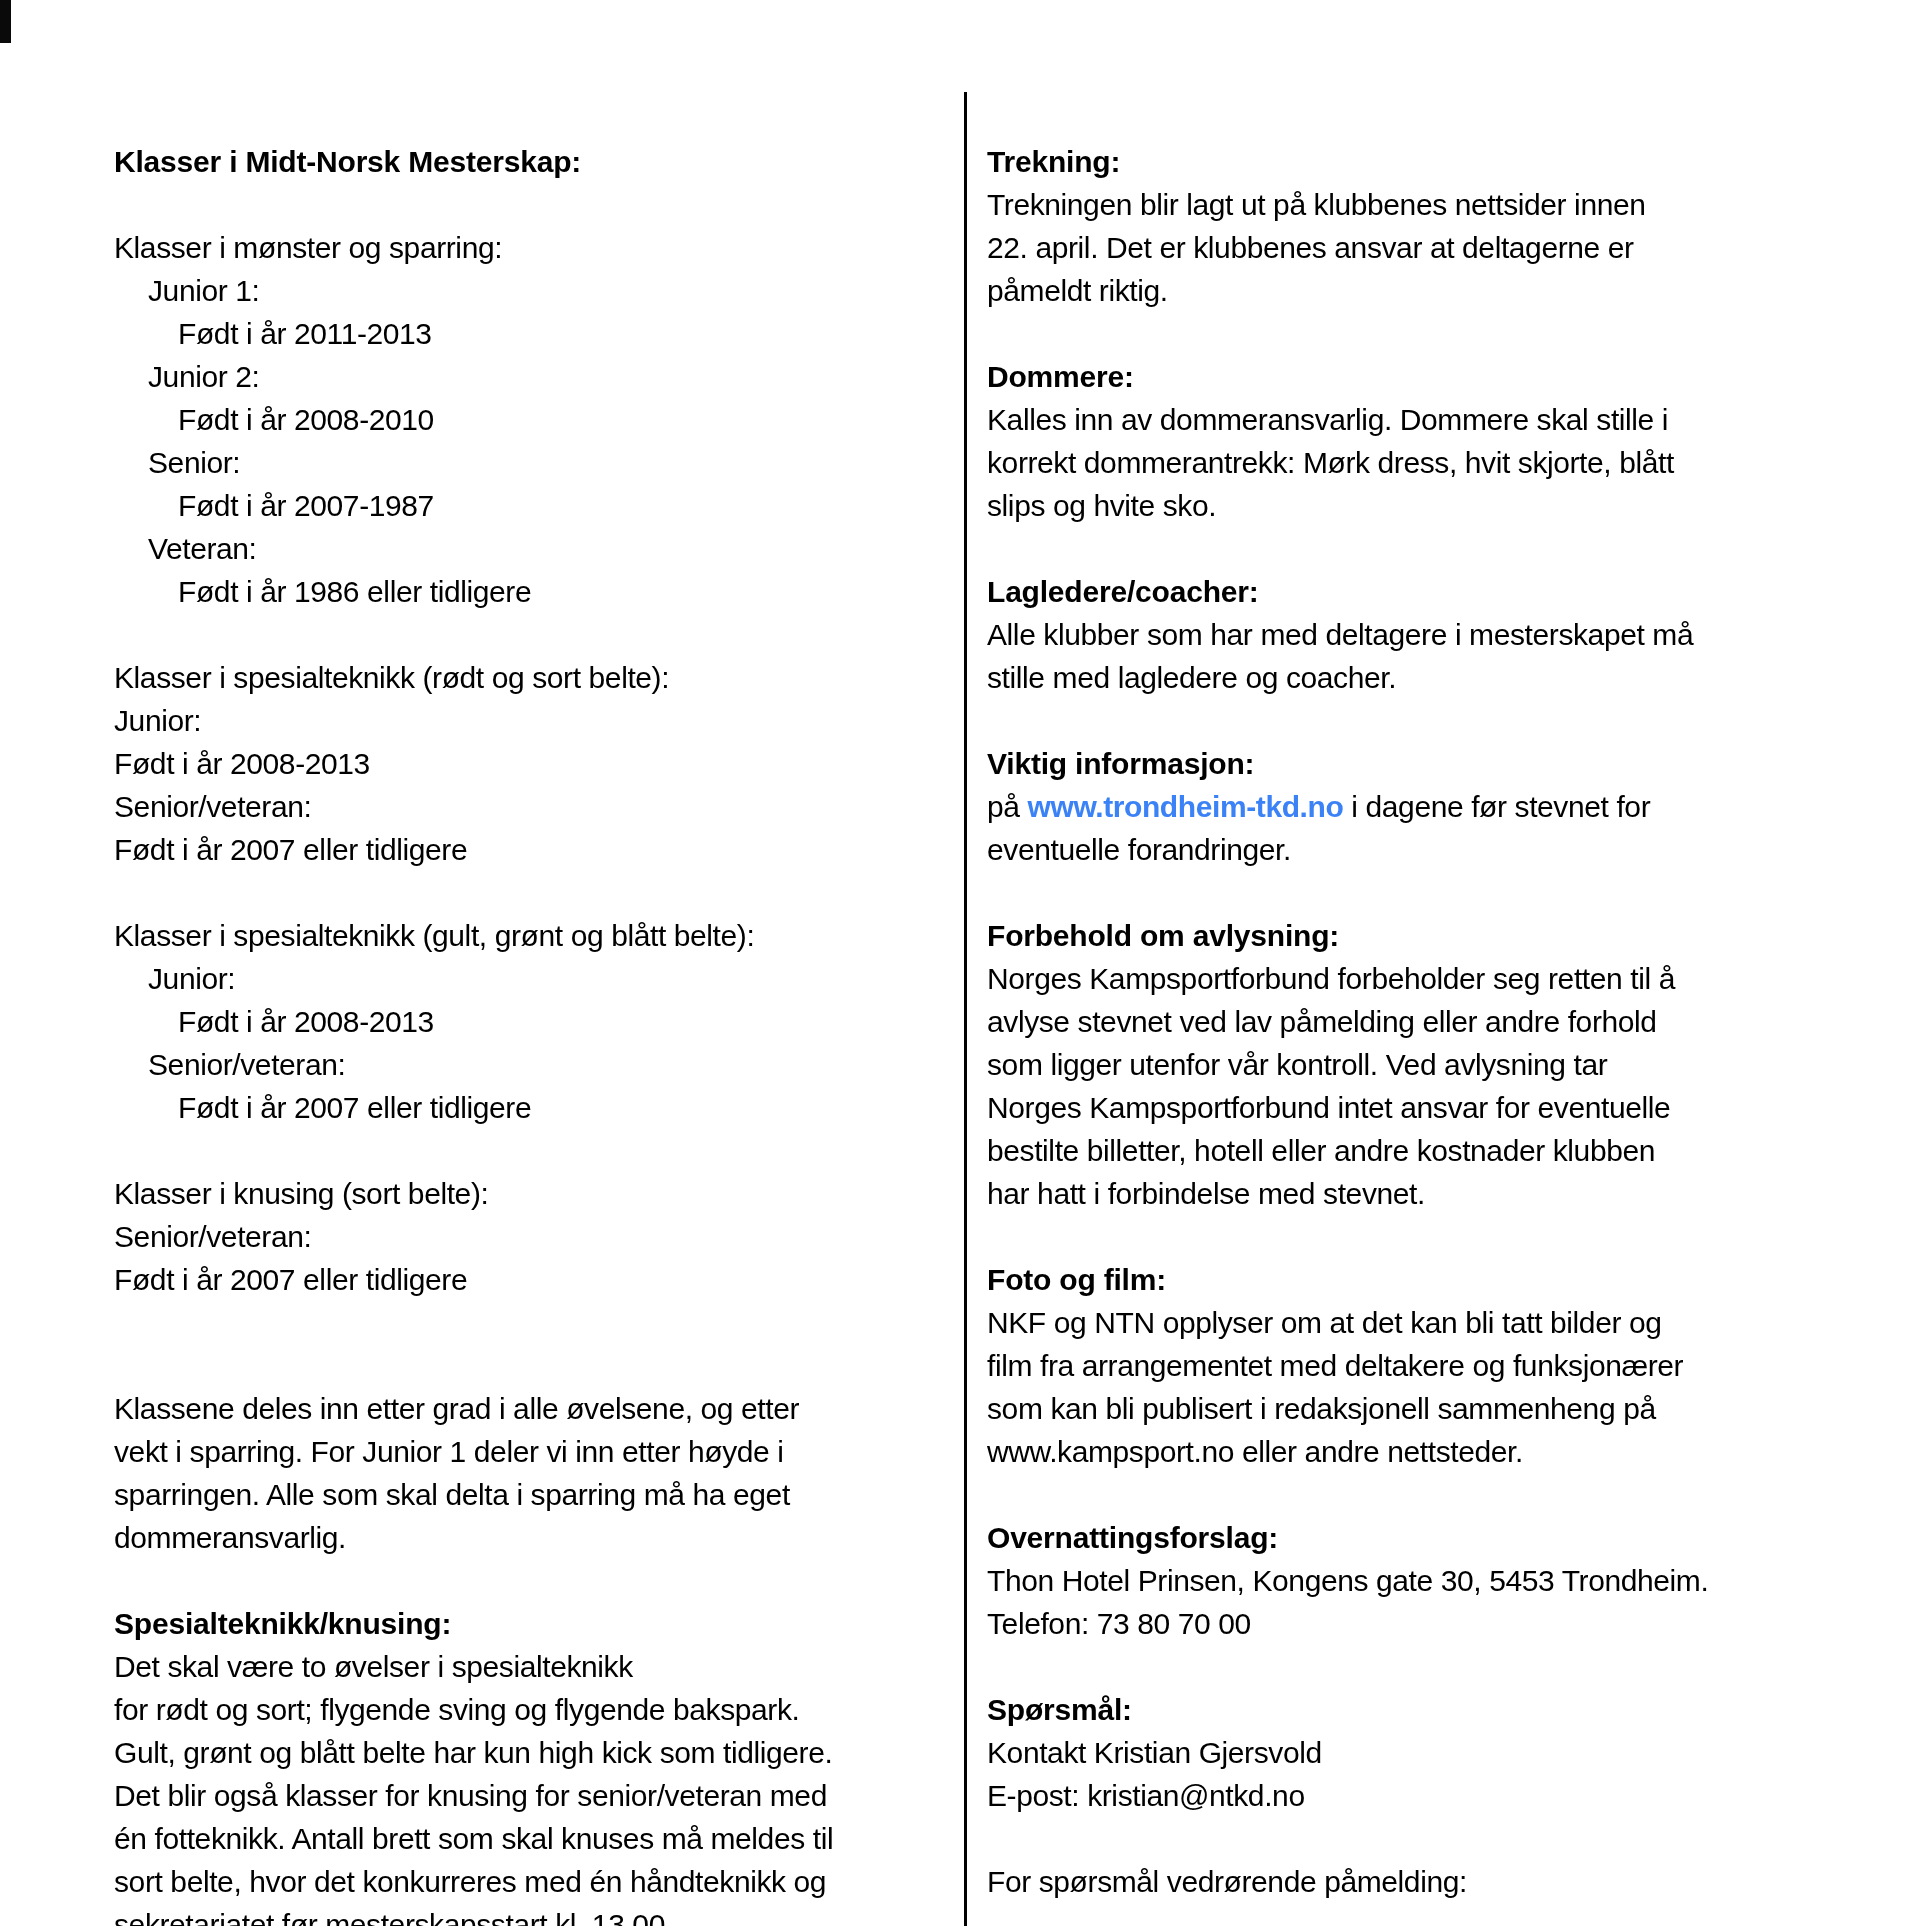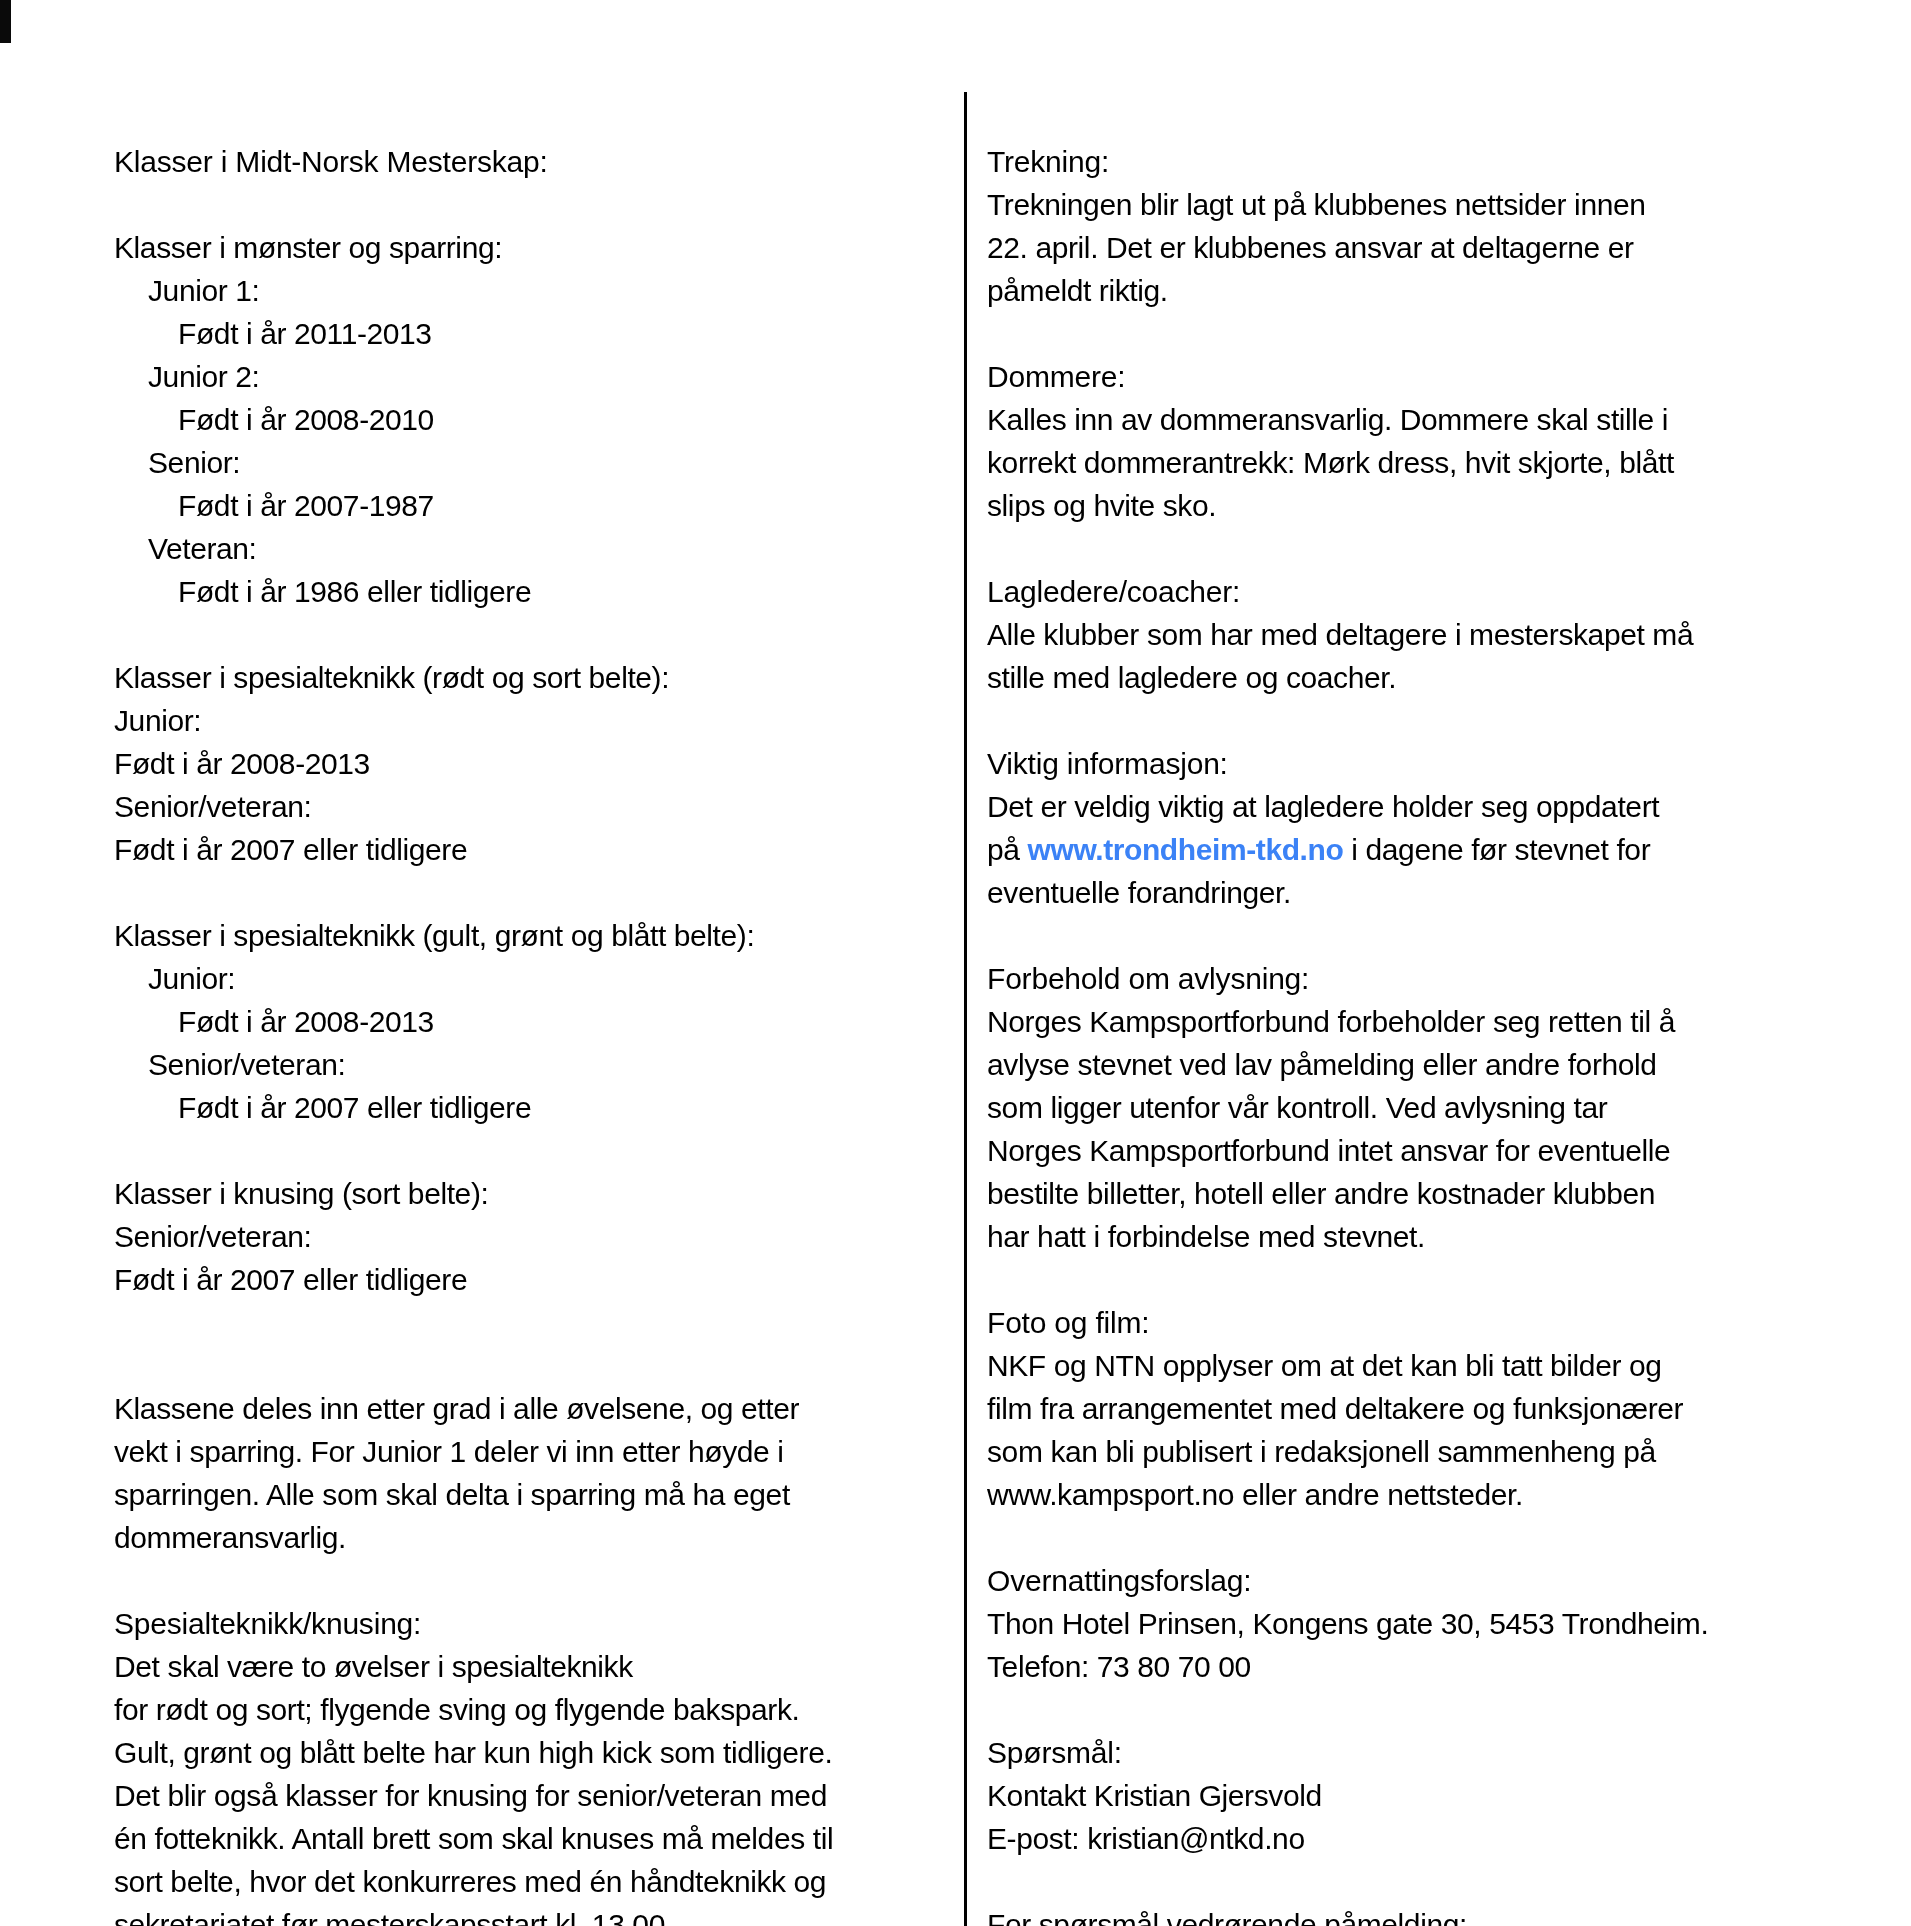--- a/index.html
+++ b/index.html
@@ -8,21 +8,21 @@
     width:1911px;height:2703px;
     background:#ffffff;
     font-family:"Liberation Sans", sans-serif;
     color:#000;
     overflow:hidden;
   }
   .col{position:absolute;top:140px;font-size:30px;letter-spacing:-0.4px;}
   #left-col{left:114px;width:851px;}
   #right-col{left:987px;width:894px;}
   .ln{height:43px;line-height:43px;white-space:nowrap;}
-  .b{font-weight:400;letter-spacing:-0.2px;}
+  .b{font-weight:700;letter-spacing:-0.2px;}
   .i1{padding-left:34px;}
   .i2{padding-left:64px;}
   .link{font-weight:700;cursor:pointer;}
   #v-divider{position:absolute;left:964px;top:92px;width:3.1px;height:1915px;background:#000;}
   #corner-mark{position:absolute;left:0;top:0;width:10.8px;height:43px;background:#0a0a0a;}
 </style>
 </head>
 <body>
 
 <div id="page">
@@ -85,21 +85,20 @@
       <div class="ln b">Dommere:</div>
       <div class="ln">Kalles inn av dommeransvarlig. Dommere skal stille i</div>
       <div class="ln">korrekt dommerantrekk: Mørk dress, hvit skjorte, blått</div>
       <div class="ln">slips og hvite sko.</div>
       <div class="ln">&nbsp;</div>
       <div class="ln b">Lagledere/coacher:</div>
       <div class="ln">Alle klubber som har med deltagere i mesterskapet må</div>
       <div class="ln">stille med lagledere og coacher.</div>
       <div class="ln">&nbsp;</div>
       <div class="ln b">Viktig informasjon:</div>
-      <div class="ln">Det er veldig viktig at lagledere holder seg oppdatert</div>
       <div class="ln"><span>på </span><span class="link" style="color: #3b82f6;">www.trondheim-tkd.no</span><span> i dagene før stevnet for</span></div>
       <div class="ln">eventuelle forandringer.</div>
       <div class="ln">&nbsp;</div>
       <div class="ln b">Forbehold om avlysning:</div>
       <div class="ln">Norges Kampsportforbund forbeholder seg retten til å</div>
       <div class="ln">avlyse stevnet ved lav påmelding eller andre forhold</div>
       <div class="ln">som ligger utenfor vår kontroll. Ved avlysning tar</div>
       <div class="ln">Norges Kampsportforbund intet ansvar for eventuelle</div>
       <div class="ln">bestilte billetter, hotell eller andre kostnader klubben</div>
       <div class="ln">har hatt i forbindelse med stevnet.</div>

